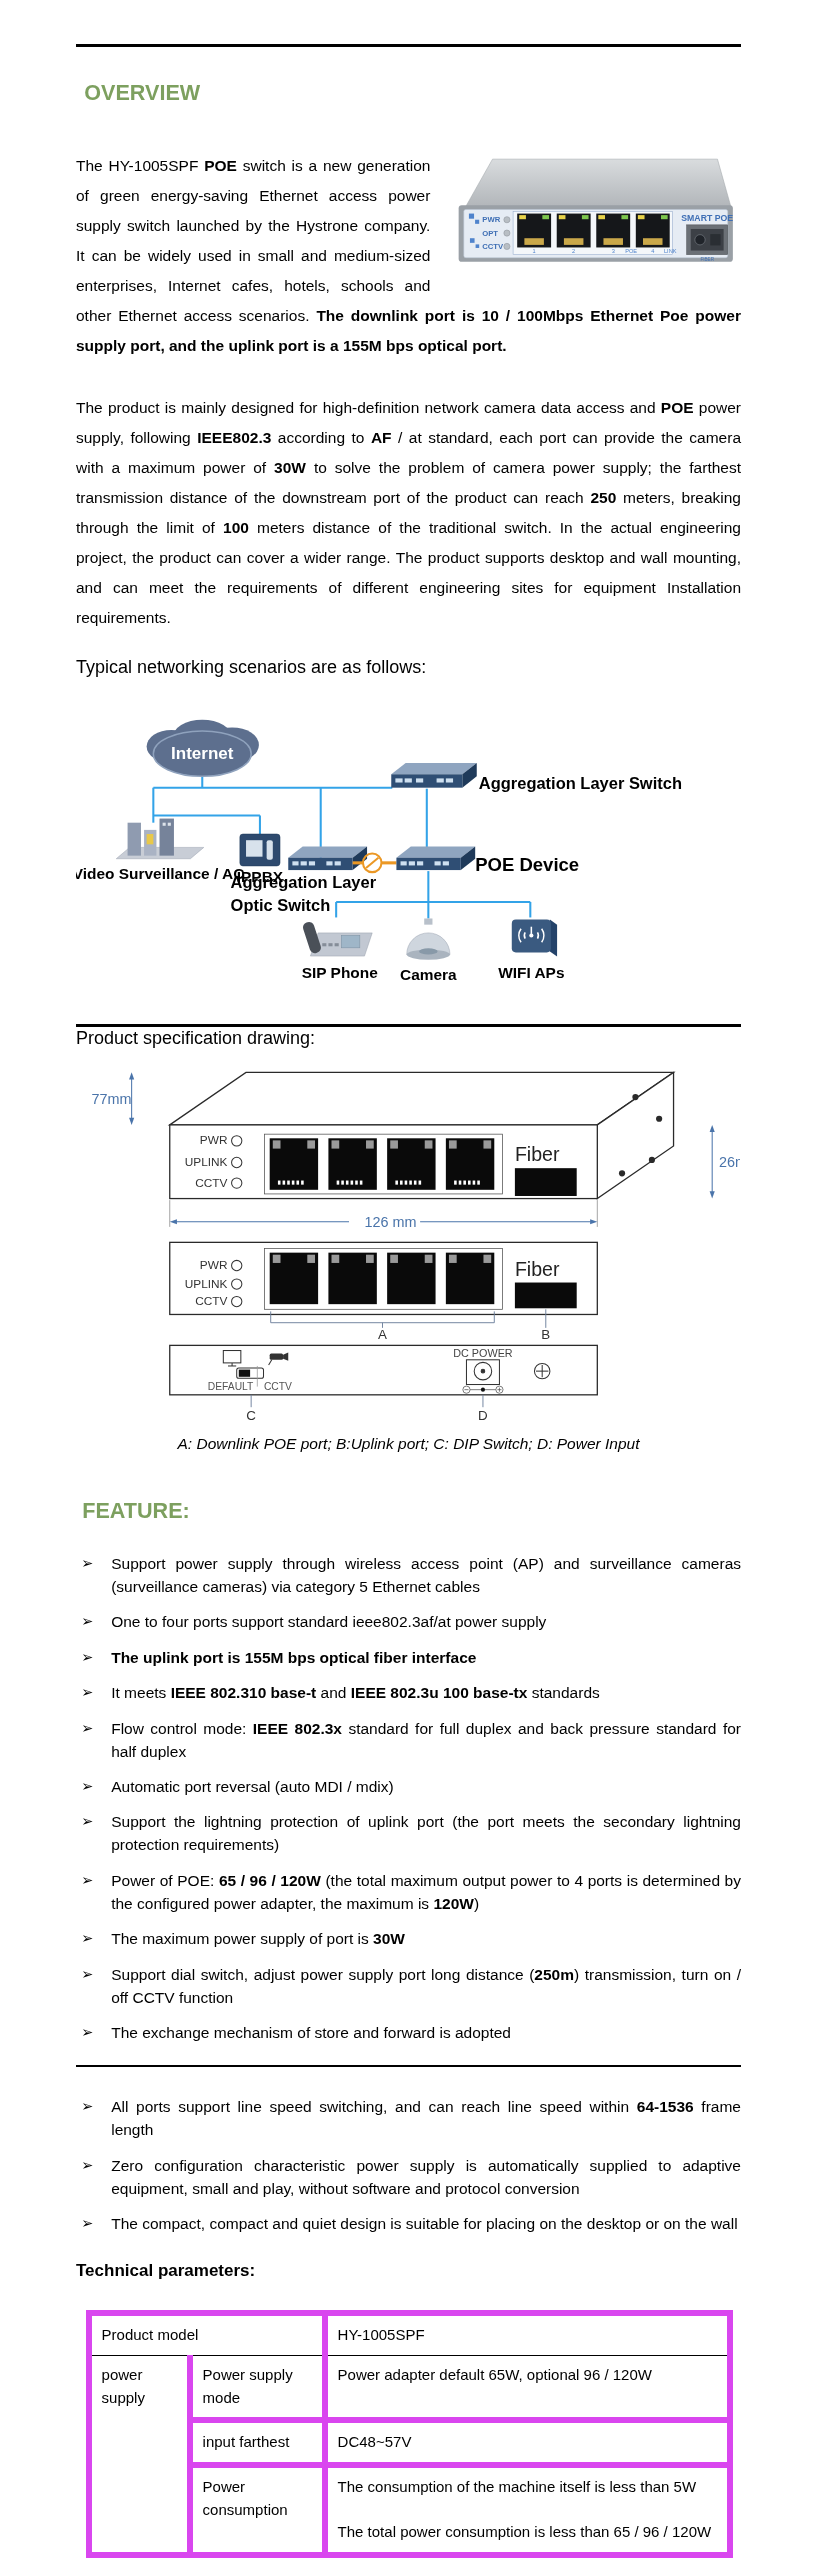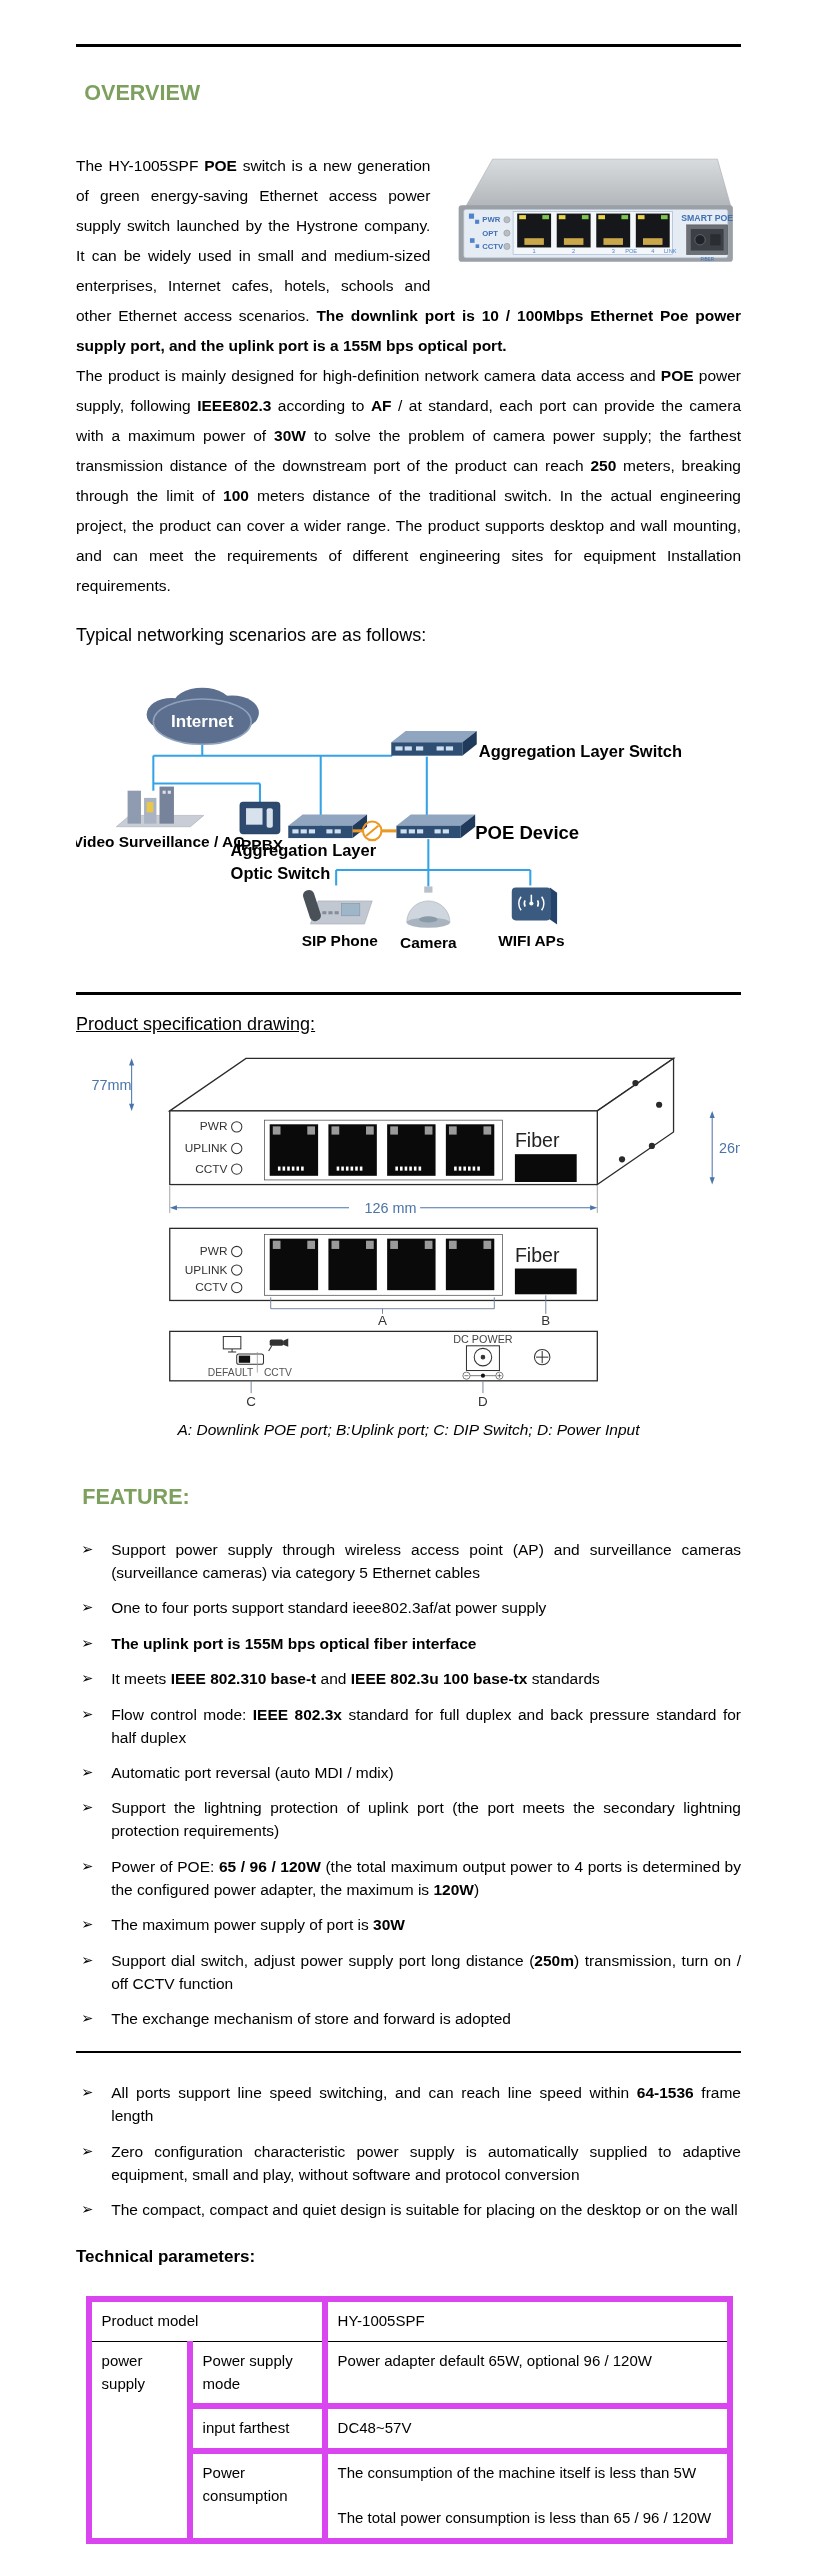--- a/index.html
+++ b/index.html
@@ -11,21 +11,21 @@
   .rule-top { margin-top:44px; }
 
   .doc-title { margin:49px 0 0 135px; font-size:30px; line-height:34px; font-weight:bold; color:#87a873; letter-spacing:0px; }
   .section-heading { font-size:21.6px; font-weight:bold; color:#7da05f; }
   .overview-heading { margin:33px 0 0 8.2px; }
   .feature-heading { margin:45px 0 0 6.2px; }
 
   .para { font-size:15.5px; line-height:30px; text-align:justify; }
   .para .b, .b { font-weight:bold; }
   .para1 { margin-top:45px; }
-  .para2 { }
+  .para2 { margin-top:32px; }
   .plainline { font-size:18px; line-height:20.6px; margin-top:24px; }
 
   .photo { float:right; width:291px; height:114px; margin:3.1px 0 13.4px 19.6px; }
 
   .diagram-wrap { margin-top:18.5px; }
   .specsvg-wrap { margin-top:18.5px; }
   .spec-caption { margin-top:5.2px; text-align:center; font-size:15.5px;font-style:italic; }
 
   .features { margin:28px 0 0 3.1px; }
   .feature-item { display:flex; margin-bottom:12.4px; font-size:15.5px; line-height:23px; }
@@ -259,21 +259,21 @@
           </g>
           <circle cx="884" cy="465" r="4" fill="#ffffff"></circle>
           <line x1="884" y1="462" x2="884" y2="448" stroke="#ffffff" stroke-width="3"></line>
         </g>
         <text x="884" y="548" font-size="30" font-weight="bold" text-anchor="middle">WIFI APs</text>
       </svg>
     </div>
 
     <div class="rule" style="margin-top:17.5px;"></div>
 
-    <div class="plainline" style="margin-top:19px;text-decoration:underline;">Product specification drawing:</div>
+    <div class="plainline" style="margin-top:1px;">Product specification drawing:</div>
 
     <div class="specsvg-wrap">
       <svg width="664" height="361" viewBox="0 0 1289 700">
         <g stroke="#2a2a2a" stroke-width="2.5" fill="none">
           <polygon points="182,112 330,10 1160,10 1012,112" fill="#ffffff"></polygon>
           <polygon points="1012,112 1160,10 1160,153 1012,255" fill="#ffffff"></polygon>
           <rect x="182" y="112" width="830" height="143" fill="#ffffff"></rect>
         </g>
         <g fill="#2a2a2a">
           <circle cx="1086" cy="58" r="6"></circle>

